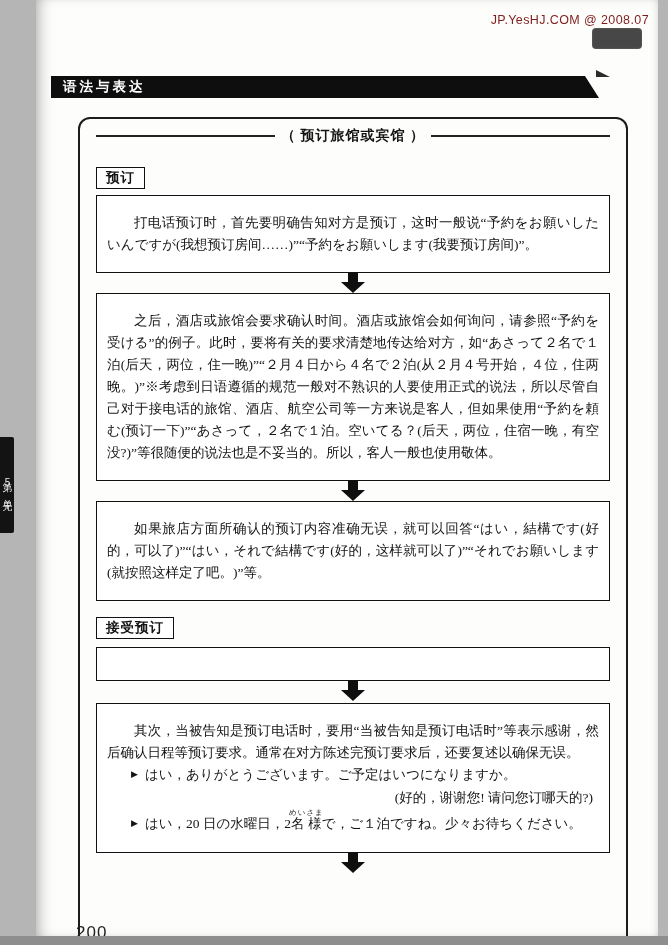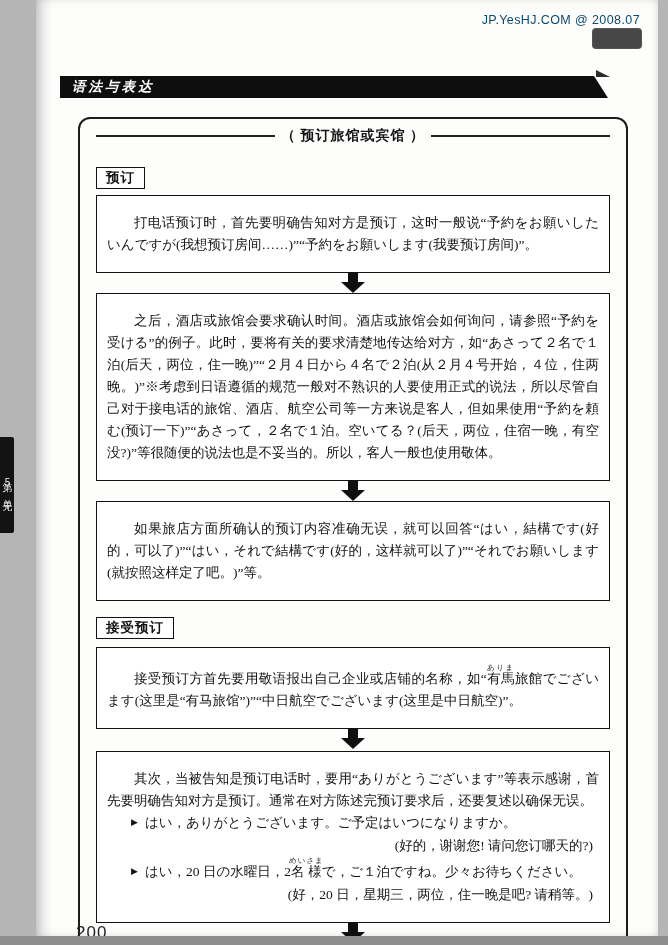--- a/index.html
+++ b/index.html
@@ -11,38 +11,37 @@
     color:#141414;
   }
   .paper {
     position:absolute; left:36px; top:0; width:622px; height:936px;
     background:#fdfdfc;
     box-shadow: inset 10px 0 16px -9px rgba(0,0,0,.38), inset -5px 0 9px -6px rgba(0,0,0,.22);
   }
   .bottom-band { position:absolute; left:0; bottom:0; width:668px; height:9px; background:#8e8e8e; }
 
   .watermark {
-    position:absolute; top:13px; right:28px;
+    position:absolute; top:13px; right:19px;
     font-family:"Liberation Sans","DejaVu Sans",sans-serif;
-    font-size:12.5px; color:#0c4a6e; letter-spacing:.4px;
+    font-size:12.5px; color:#7f1d1d; letter-spacing:.4px;
   }
   .logo-badge {
     position:absolute; top:28px; right:26px; width:50px; height:21px;
     background:#474747; border-radius:4px;
     box-shadow: inset 0 0 2px rgba(255,255,255,.25);
   }
 
   .header-bar {
-    position:absolute; left:60px; top:76px; width:548px; height:22px;
+    position:absolute; left:51px; top:76px; width:548px; height:22px;
     background:#0e0e0e; color:#fff;
     font-family:"Liberation Sans","DejaVu Sans",sans-serif;
     font-size:13.5px; font-weight:bold; line-height:22px;
     padding-left:12px; letter-spacing:3px;
     clip-path: polygon(0 0, calc(100% - 14px) 0, 100% 100%, 0 100%);
-    font-style: italic;
   }
   .header-fold {
     position:absolute; left:596px; top:70px; width:0; height:0;
     border-bottom:7px solid #2c2c2c; border-right:14px solid transparent;
   }
 
   .side-tab {
     position:absolute; left:0; top:437px; width:14px; height:96px;
     background:#131313; color:#f0f0f0;
     writing-mode:vertical-rl; text-orientation:upright;
@@ -141,35 +140,33 @@
 
   <div class="tbox">
     <p>如果旅店方面所确认的预订内容准确无误，就可以回答“はい，結構です(好的，可以了)”“はい，それで結構です(好的，这样就可以了)”“それでお願いします(就按照这样定了吧。)”等。</p>
   </div>
 
   <div>
     <span class="label-box label-accept">接受预订</span>
   </div>
 
   <div class="tbox mt12">
-    <p>接受预订方首先要用敬语报出自己企业或店铺的名称，如“<ruby>有馬<rt>ありま</rt></ruby>旅館でございます(这里是“有马旅馆”)”“中日航空でございます(这里是中日航空)”。</p>
   </div>
 
   <div class="flow-arrow"></div>
 
   <div class="tbox mt2">
-    <p>其次，当被告知是预订电话时，要用“ありがとうございます”等表示感谢，首先要明确告知对方是预订。通常在对方陈述完预订要求后，还要复述以确保无误。</p>
+    <p>其次，当被告知是预订电话时，要用“当被告知是预订电话时”等表示感谢，然后确认日程等预订要求。通常在对方陈述完预订要求后，还要复述以确保无误。</p>
     <div class="bullet-line">
       <span class="marker">▶</span><span>はい，ありがとうございます。ご予定はいつになりますか。</span>
     </div>
     <div class="trans">(好的，谢谢您! 请问您订哪天的?)</div>
     <div class="bullet-line">
       <span class="marker">▶</span><span>はい，20 日の水曜日，2<ruby>名様<rt>めいさま</rt></ruby>で，ご１泊ですね。少々お待ちください。</span>
     </div>
-    <div class="trans">(好，20 日，星期三，两位，住一晚是吧? 请稍等。)</div>
   </div>
 
   <div class="flow-arrow"></div>
 
 </div>
 
 <div class="page-number">200</div>
 <div class="bottom-band"></div>
 
 </body></html>

